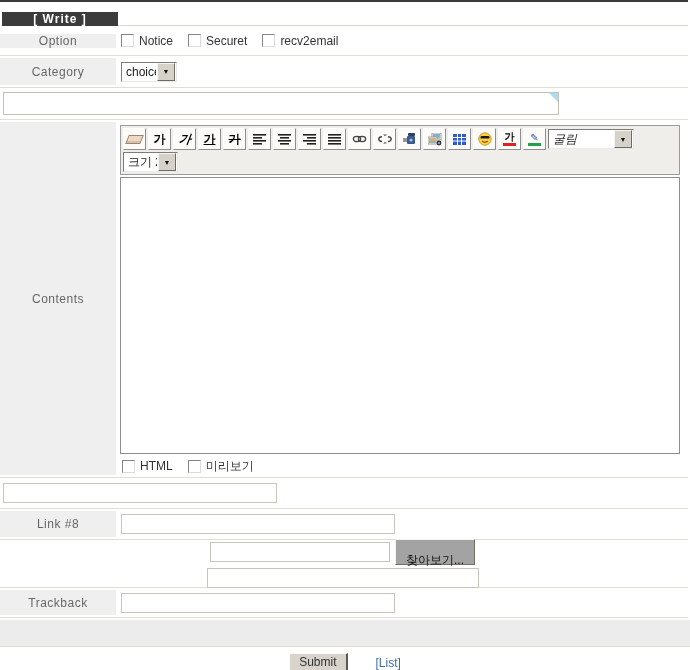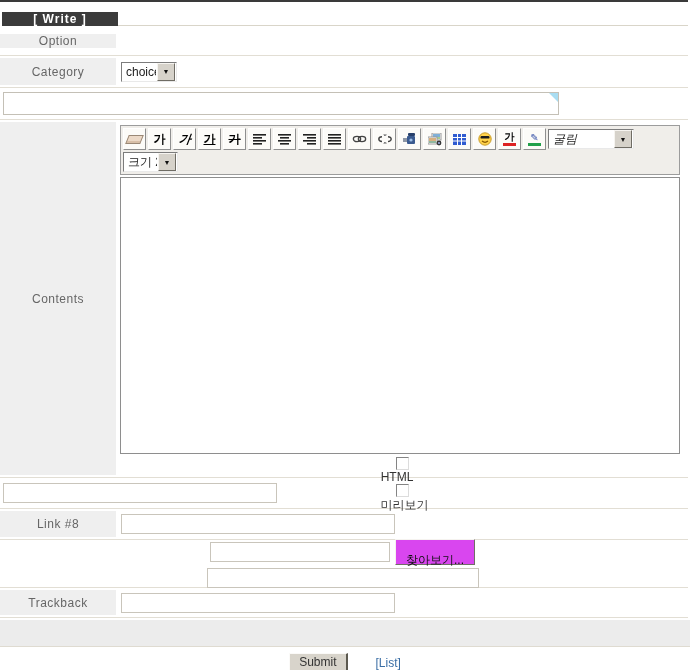--- a/index.html
+++ b/index.html
@@ -93,27 +93,27 @@
   .pencil{font-size:10px;font-weight:normal;color:#3a55aa;line-height:9px;}
   .eraser{
     width:13px;height:7px;background:#ecd9c7;border:1px solid #9a8876;
     transform:skewX(-22deg);box-shadow:inset 0 -2px 0 #d8bfa8;
   }
   .editor-area{
     width:560px;height:277px;box-sizing:border-box;margin-top:2px;
     border:1px solid #8e8e8e;background:#fff;resize:none;outline:none;
     font:12px "Liberation Sans",sans-serif;padding:2px;display:block;
   }
-  .editor-cbrow{display:flex;align-items:center;height:18px;margin:3px 0 0 2px;flex-direction:column;}
+  .editor-cbrow{display:flex;align-items:center;height:18px;margin:3px 0 0 2px;}
 
   .file-col{display:flex;flex-direction:column;justify-content:center;}
   .file-line{display:flex;align-items:center;}
   .file-line + .file-line{margin-top:3px;}
   .browse-btn{
-    margin-left:5px;height:20px;padding:12px 10px;background:#d946ef;color:#111;
+    margin-left:5px;height:20px;padding:12px 10px;background:#a3a3a3;color:#111;
     border:1px solid;border-color:#f5f3ef #716e66 #716e66 #f5f3ef;
     font:12px "Liberation Sans",sans-serif;cursor:pointer;
   }
 
   .gray-band{height:26px;background:#ececec;border-bottom:1px solid #dfdbd1;margin-top:2px;}
   .footer{display:flex;align-items:center;justify-content:center;padding-top:6px;}
   .submit-btn{
     height:19px;padding:0 9px;background:#d8d4cb;color:#333;cursor:pointer;
     border-top:1px solid #fbfaf8;border-left:1px solid #fbfaf8;
     border-right:2px solid #5c594f;border-bottom:2px solid #5c594f;
@@ -130,20 +130,28 @@
 <div class="page">
   <div class="topline"></div>
 
   <div class="header-row">
     <div class="header-tab">[ Write ]</div>
     <div class="header-rest"></div>
   </div>
 
   <div class="form-row row-option">
     <div class="lbl">Option</div>
+    <div class="val">
+      <span class="cb"></span>
+      <span class="cbl">Notice</span>
+      <span class="cb"></span>
+      <span class="cbl">Securet</span>
+      <span class="cb"></span>
+      <span class="cbl last">recv2email</span>
+    </div>
   </div>
 
   <div class="form-row row-category">
     <div class="lbl">Category</div>
     <div class="val">
       <div class="fake-select sel-category">
         <span class="fs-text">choice</span>
         <span class="fs-btn">▼</span>
       </div>
     </div>

